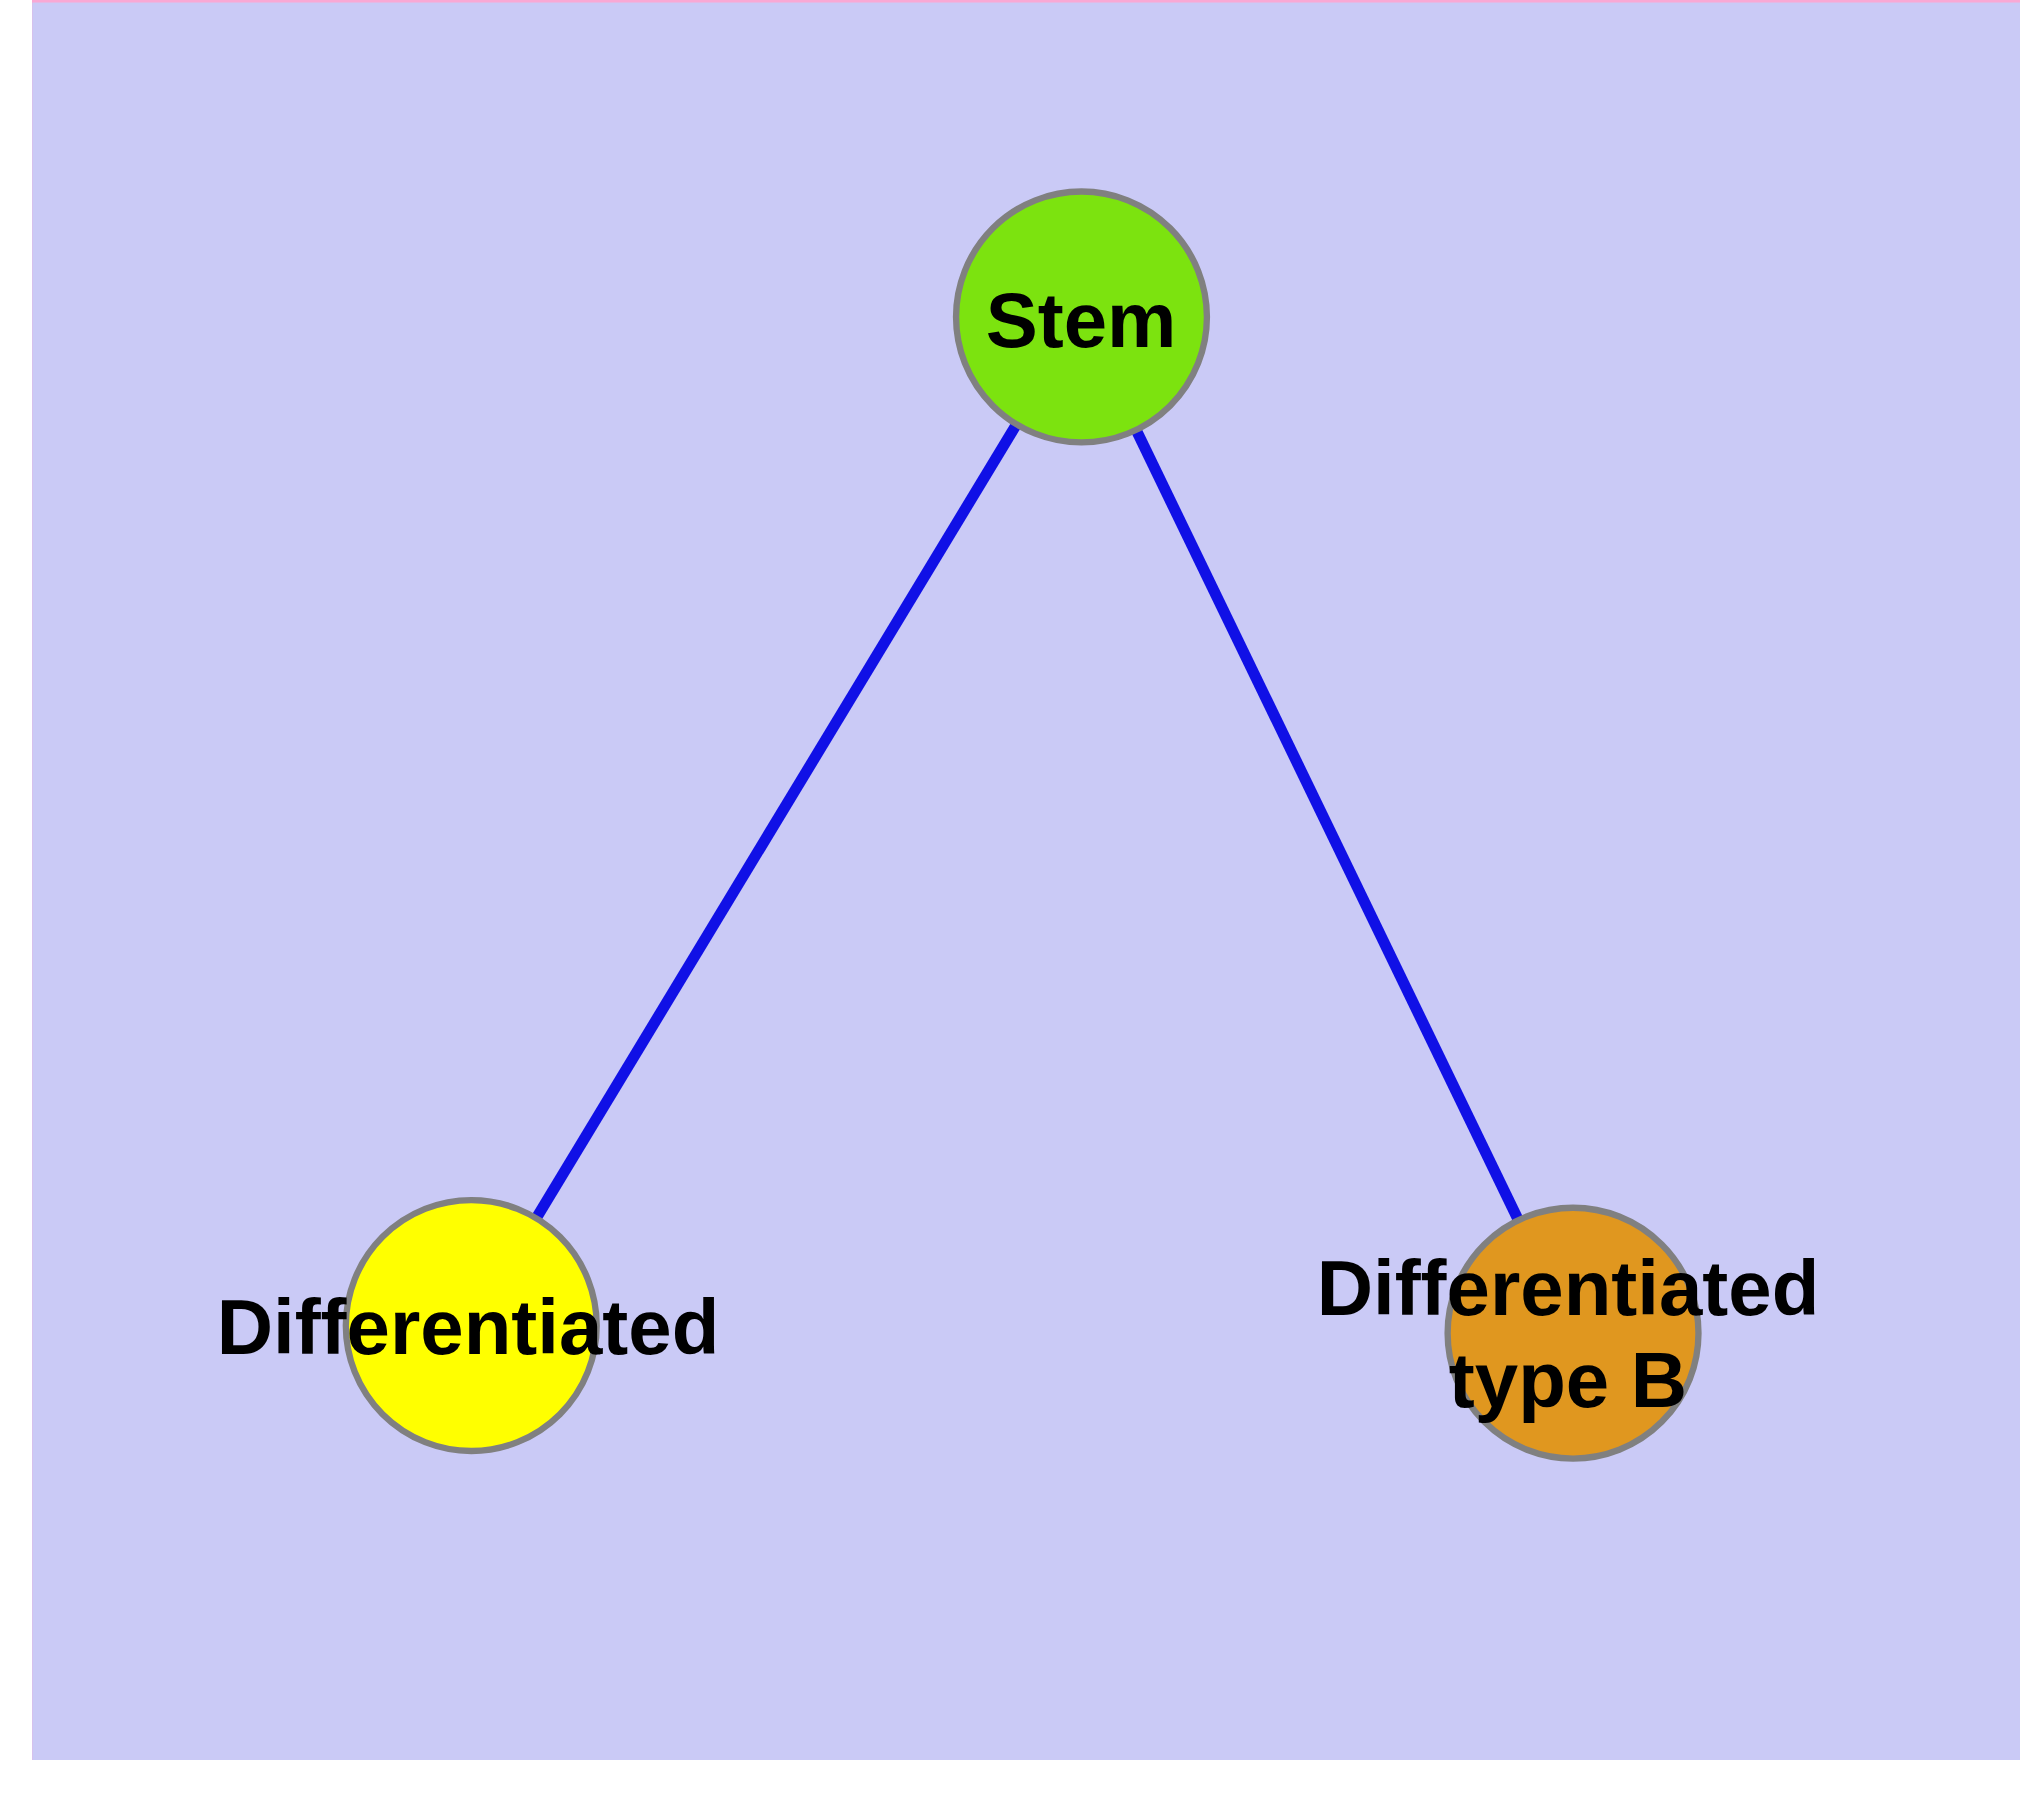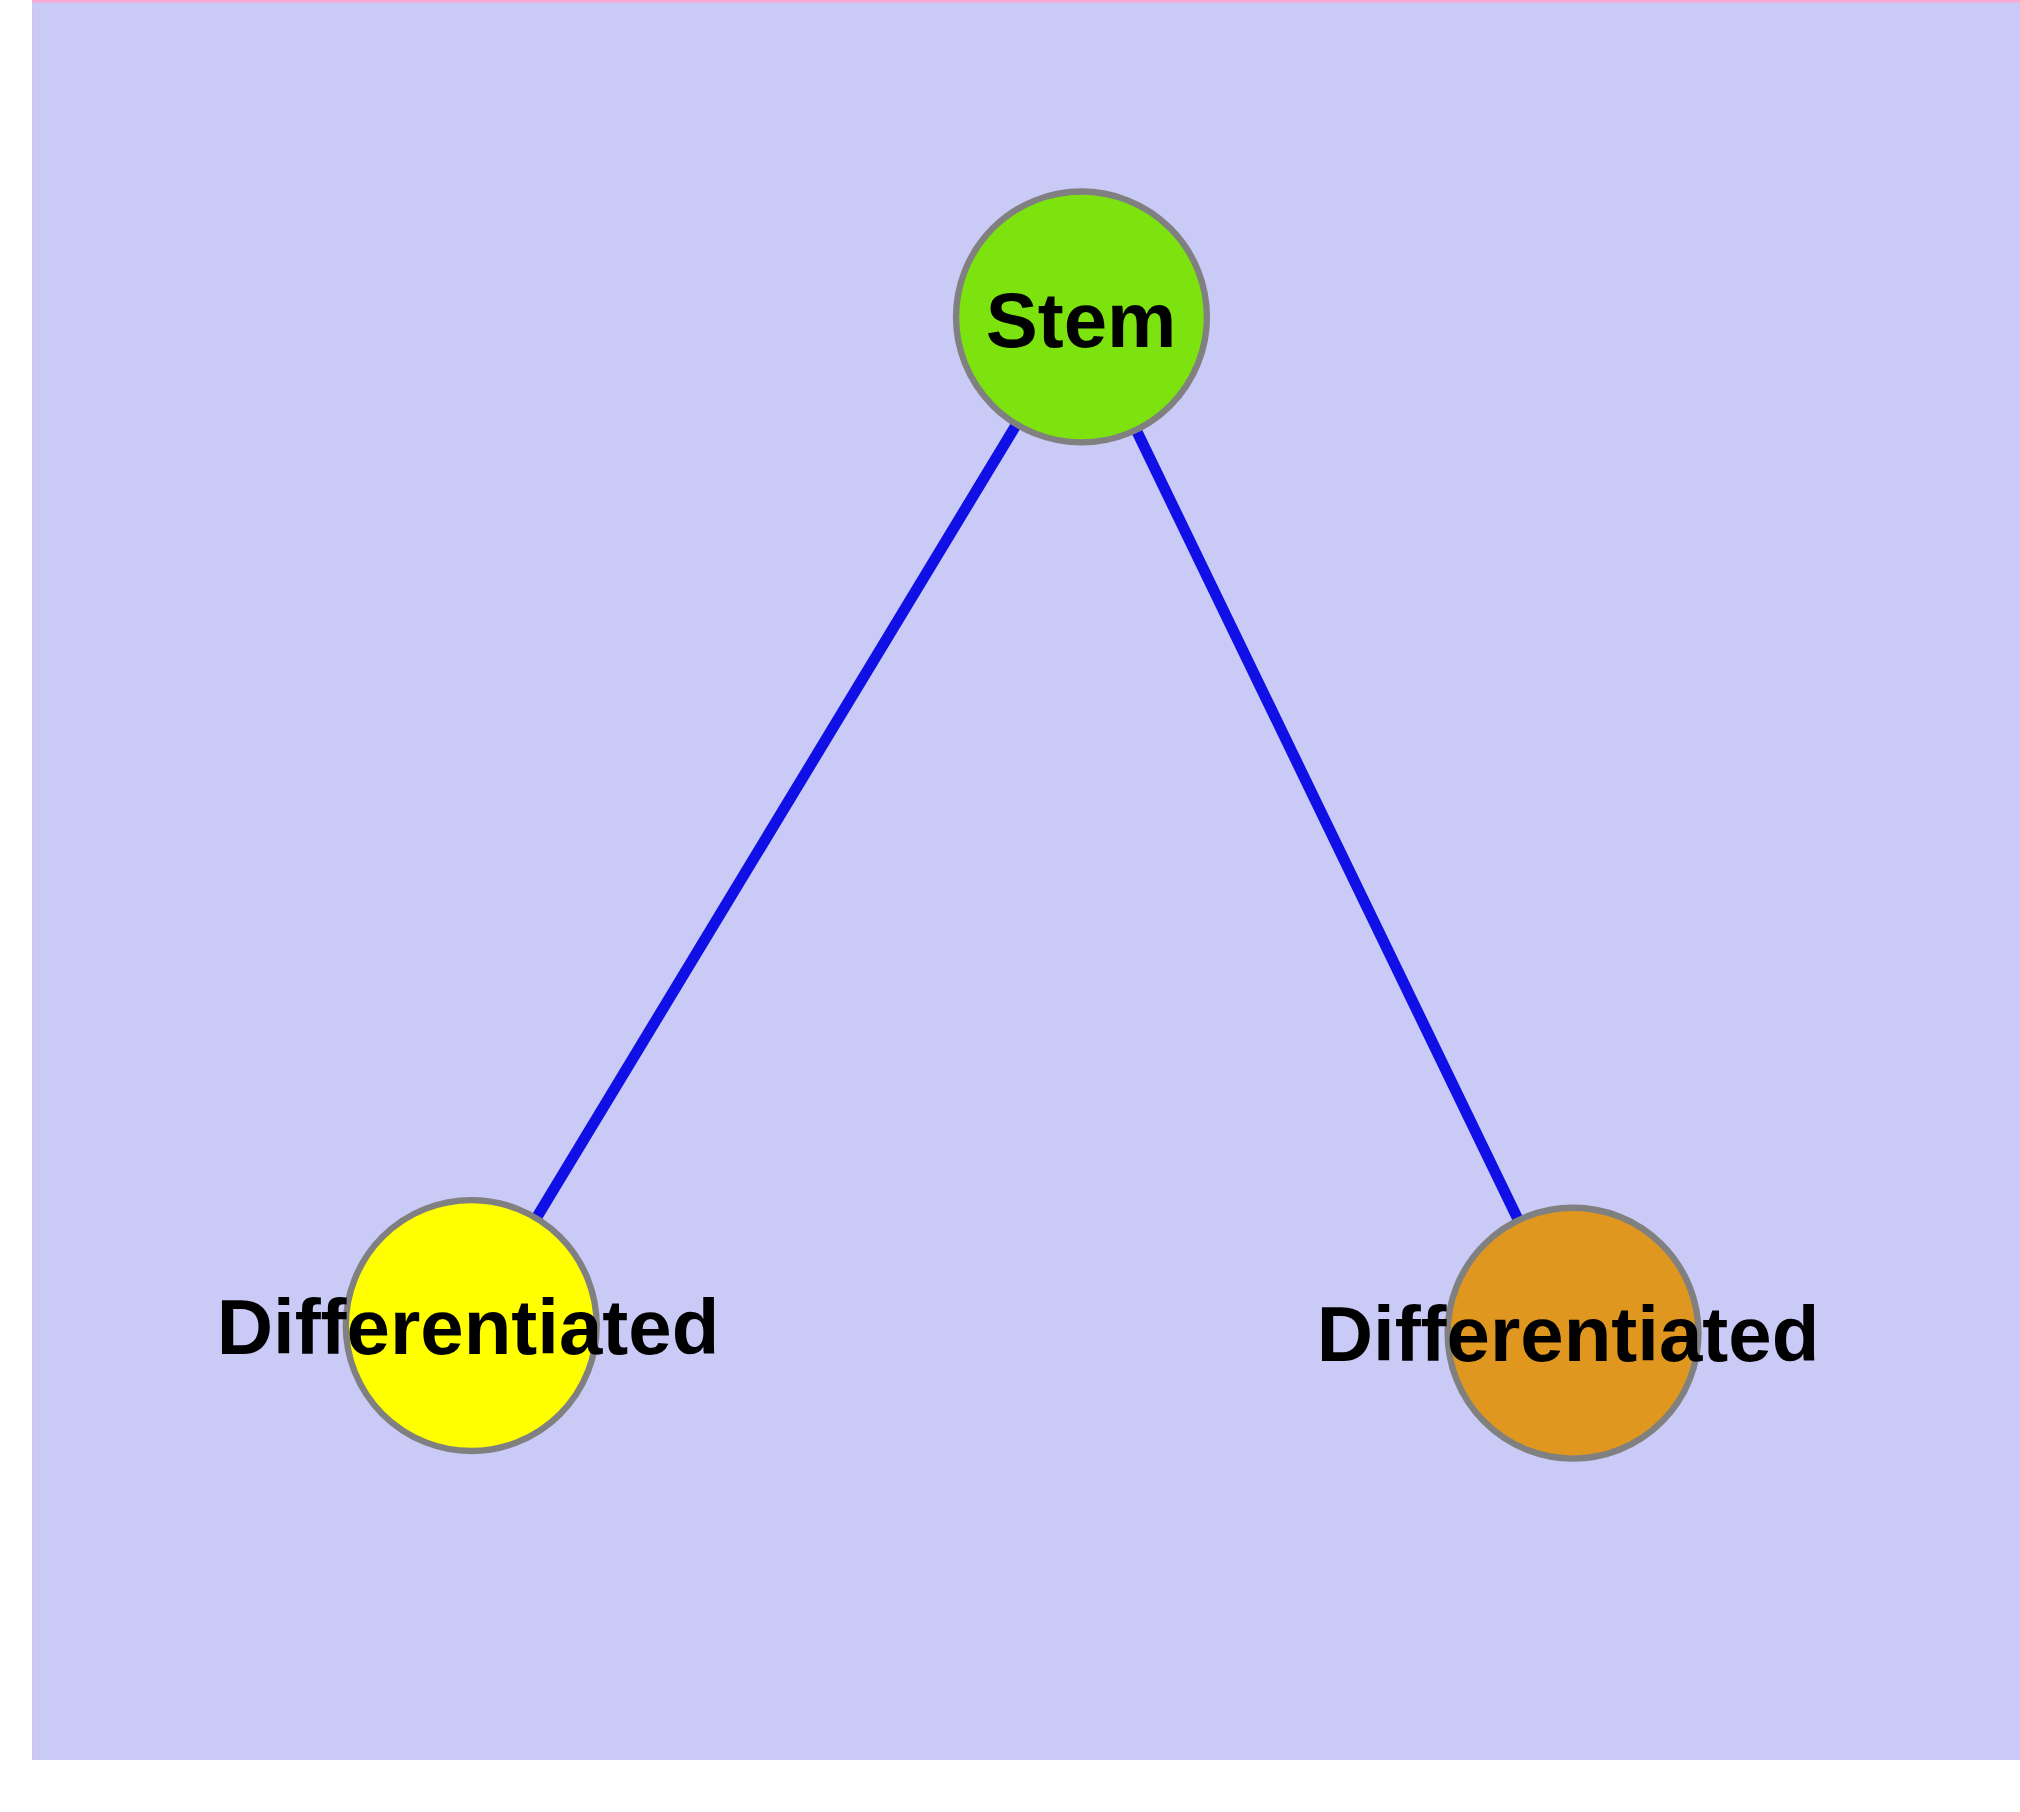--- a/index.html
+++ b/index.html
@@ -65,16 +65,17 @@
   <div class="node-label" id="label-stem">
     <span>Stem</span>
   </div>
 
   <div class="node-label" id="label-type-a">
     <span>Differentiated</span>
   </div>
 
   <div class="node-label" id="label-type-b">
     <span>Differentiated</span>
+    <span>type B</span>
   </div>
 
 </div>
 
 
 </body></html>

